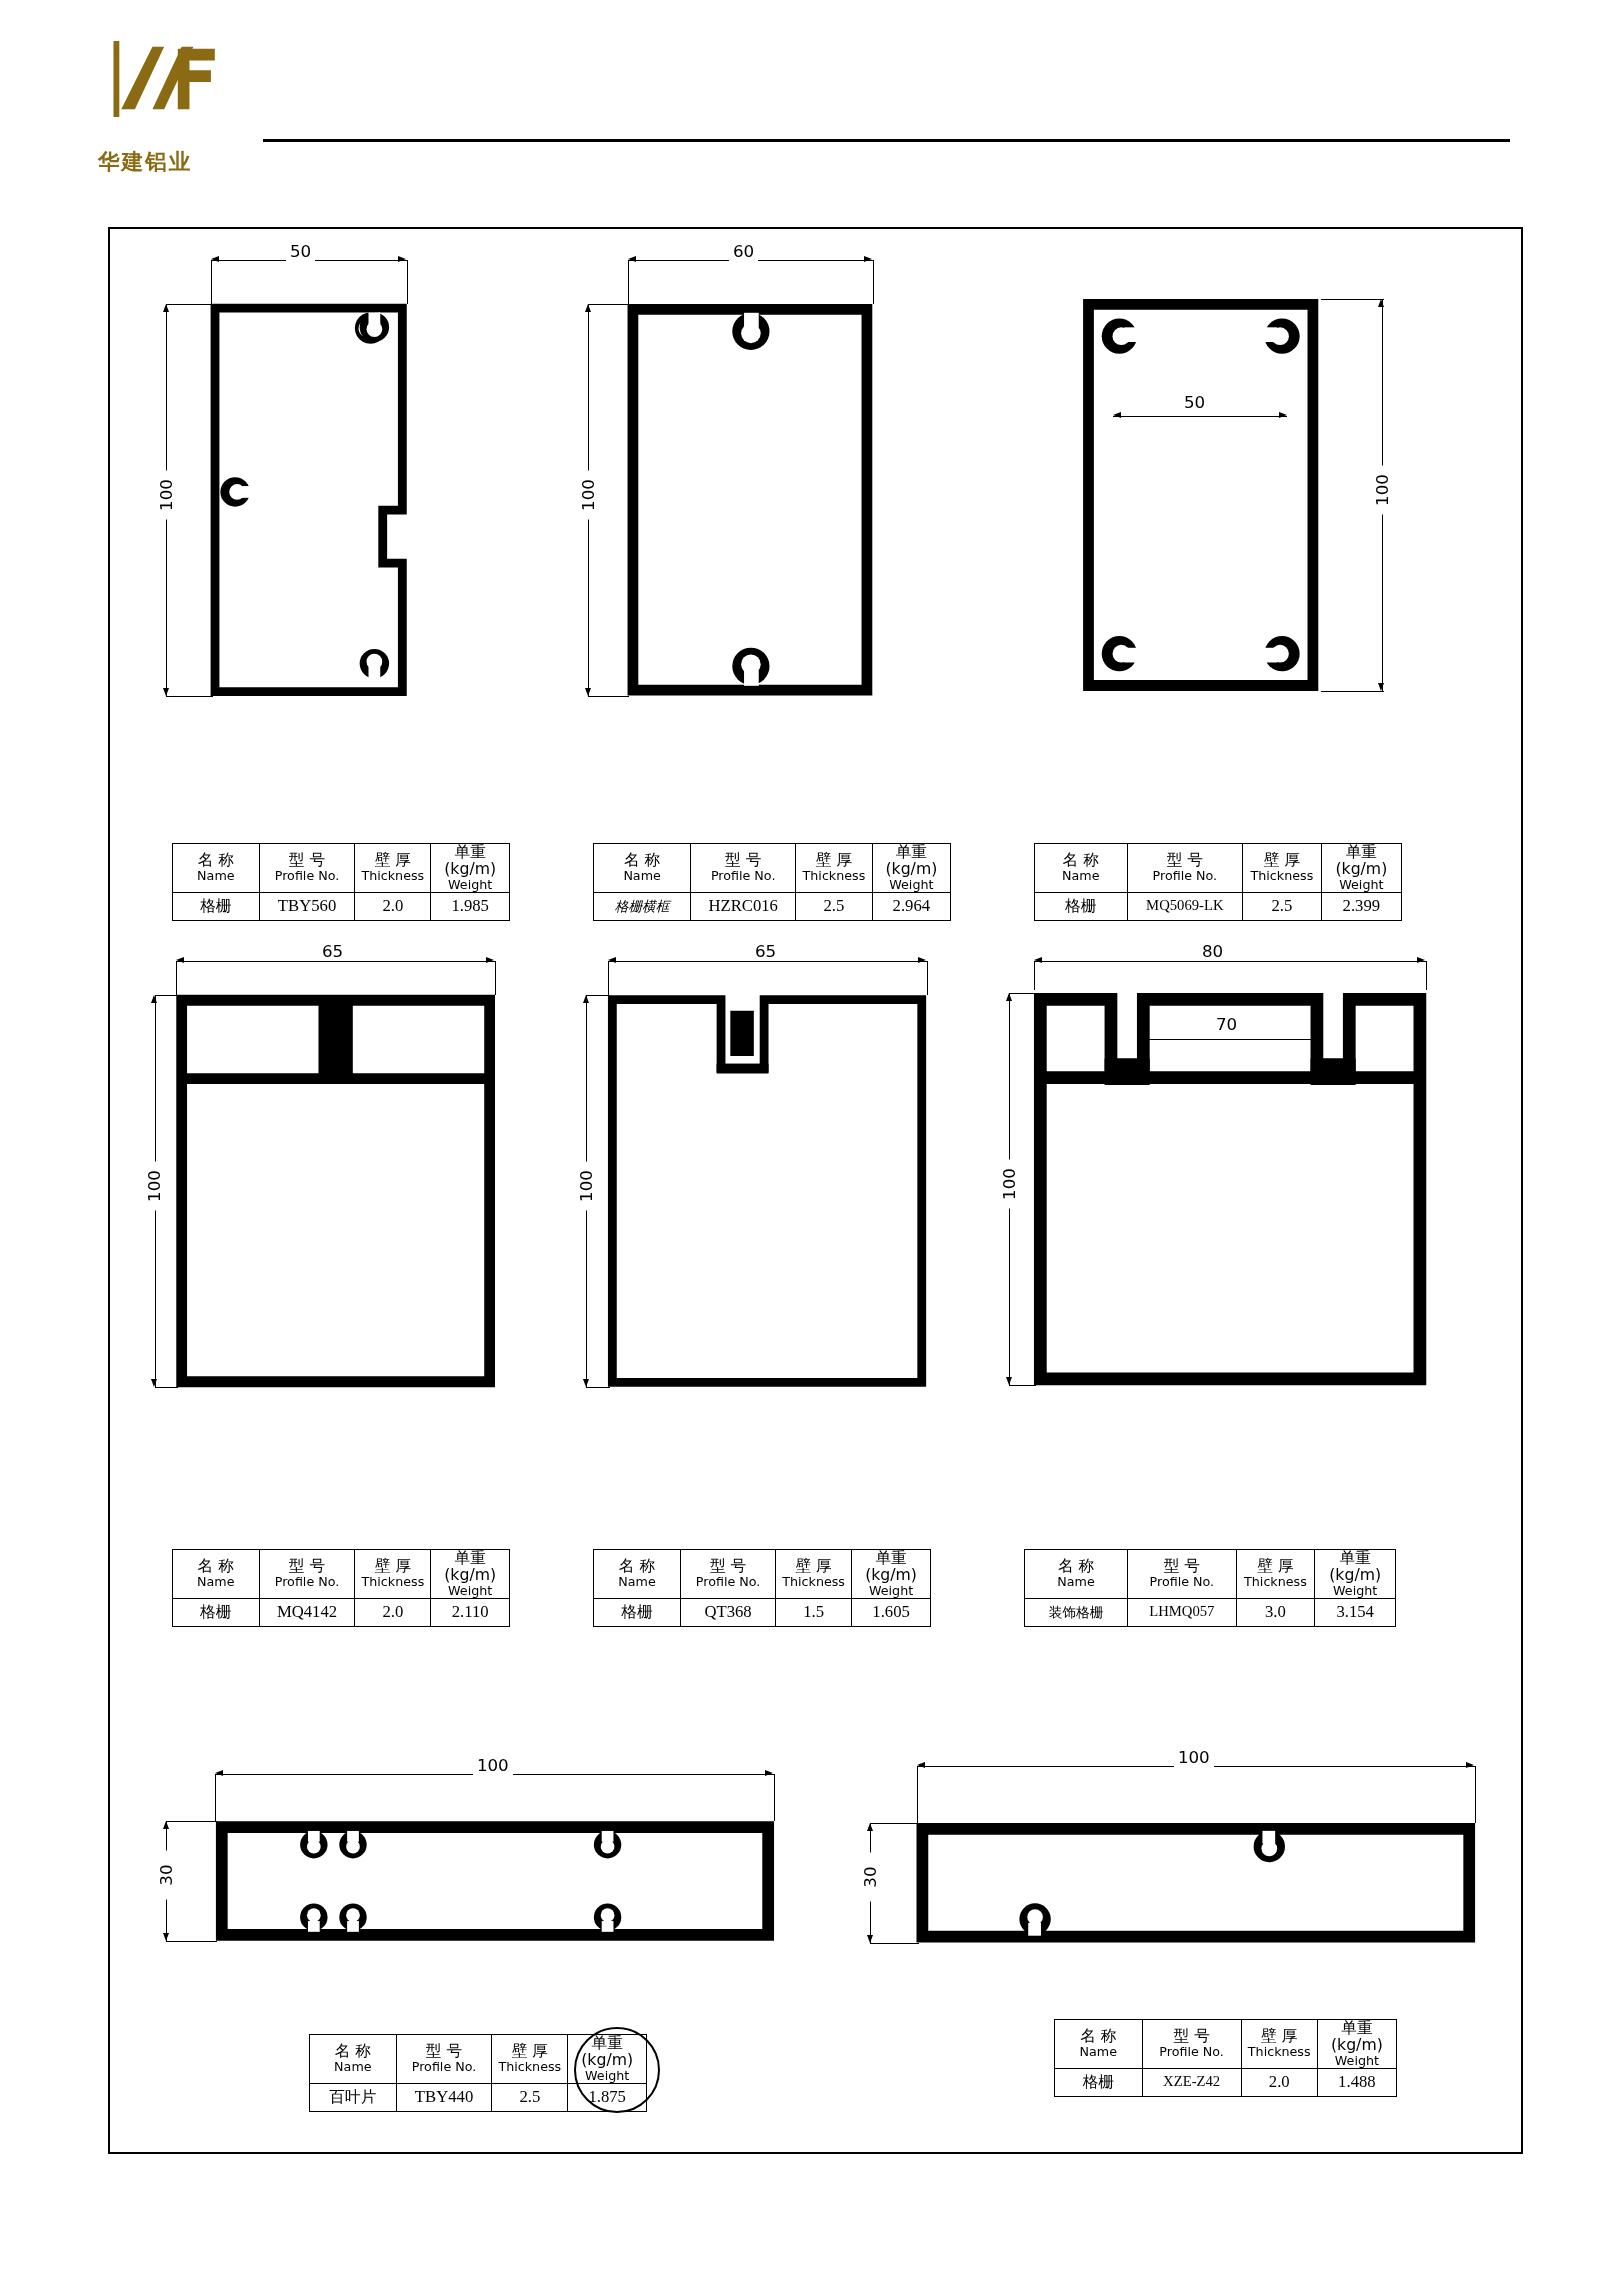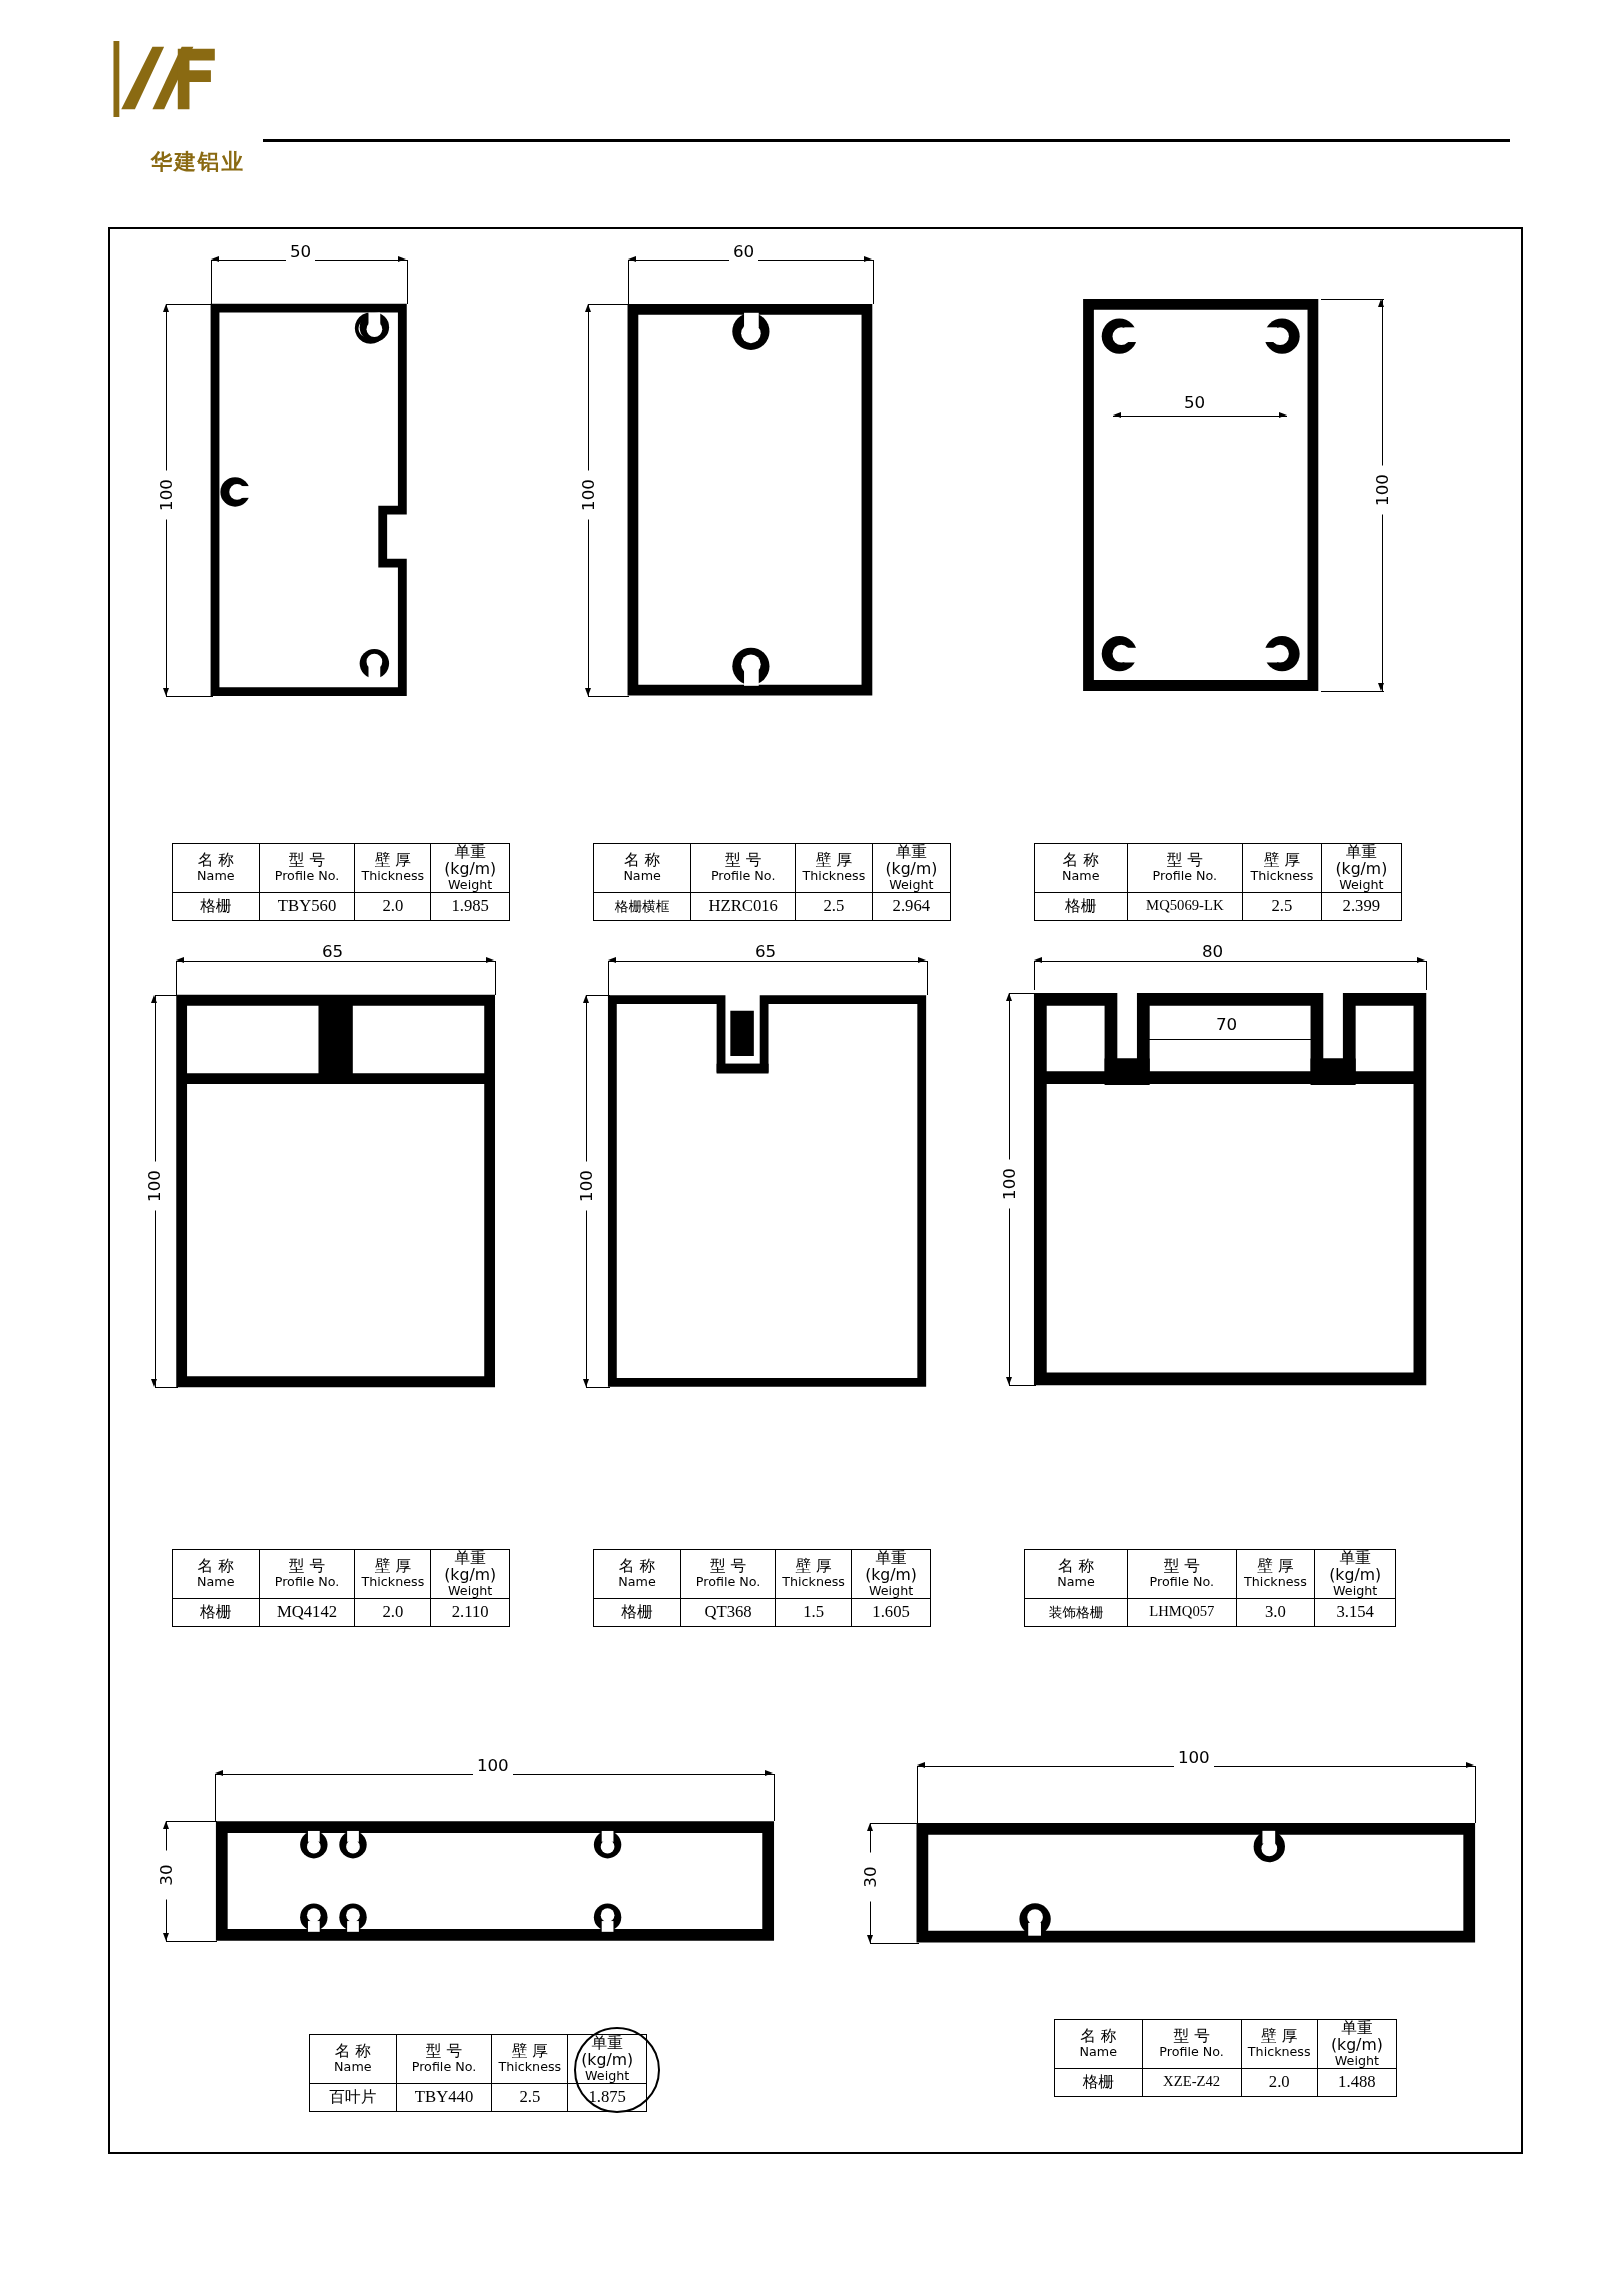--- a/index.html
+++ b/index.html
@@ -2,21 +2,21 @@
 <html><head>
 <meta charset="utf-8">
 <style>
   html,body{margin:0;padding:0;background:#ffffff;}
   body{width:1620px;height:2293px;font-family:"Liberation Sans",sans-serif;color:#000;}
   .page{position:relative;width:1620px;height:2293px;background:#fff;}
 
   
   .header{position:absolute;left:0;top:0;width:1620px;height:167px;}
   .logo-mark{position:absolute;left:113px;top:41px;width:113px;height:76px;}
-  .logo-text{position:absolute;left:98px;top:147px;width:147px;text-align:right;font-size:21.6px;font-weight:bold;color:#8a6a12;letter-spacing:2px;}
+  .logo-text{position:absolute;left:98px;top:147px;width:147px;text-align:left;font-size:21.6px;font-weight:bold;color:#8a6a12;letter-spacing:2px;}
   .title{position:absolute;left:267px;top:59px;font-size:41px;font-weight:bold;letter-spacing:7.8px;font-family:"DejaVu Sans",sans-serif;}
   .header-rule{position:absolute;left:263px;top:139px;width:1247px;height:2.9px;background:#000;}
 
   
   .frame{position:absolute;left:108px;top:227px;width:1411px;height:1923px;border:2px solid #000;}
 
   
   .footnote{position:absolute;left:0;top:2207px;width:1620px;text-align:center;font-size:18.6px;font-weight:bold;font-family:"DejaVu Sans",sans-serif;}
 
   
@@ -174,21 +174,21 @@
       <td class="h" style="width:76px;">
             <span class="cn">壁 厚</span>
             <span class="en">Thickness</span>
           </td>
       <td class="h" style="width:78px;">
             <span class="cn">单重(kg/m)</span>
             <span class="en">Weight</span>
           </td>
     </tr>
     <tr>
-      <td class="vcn" style="font-size:13.7px;">格栅横框</td>
+      <td class="vcn" style="font-size:13.7px;font-style:italic;">格栅横框</td>
       <td class="v">HZRC016</td>
       <td class="v">2.5</td>
       <td class="v">2.964</td>
     </tr>
   </tbody>
     </table>
 
   <div class="cell" style="left:990px;top:235px;width:441px;height:627px;">
     <svg class="draw" width="441" height="510" viewBox="0 0 450 520">
       <path d="M95,65 L335,65 L335,465 L95,465 Z

